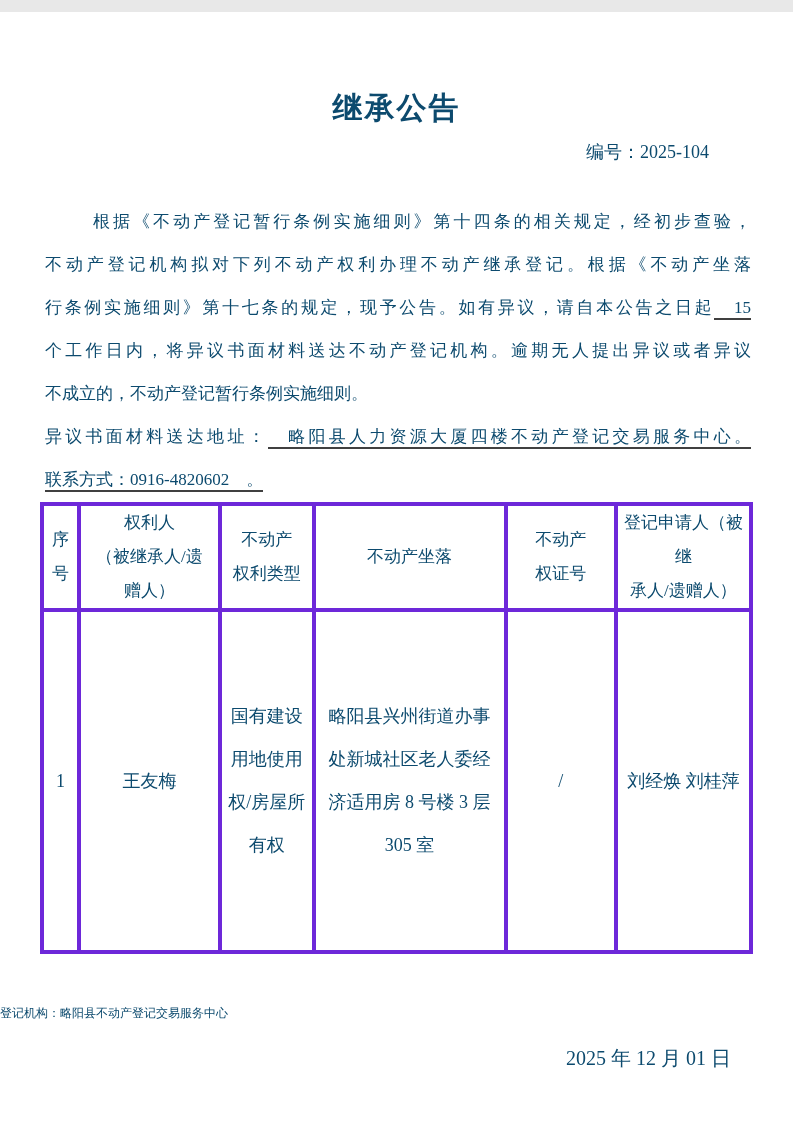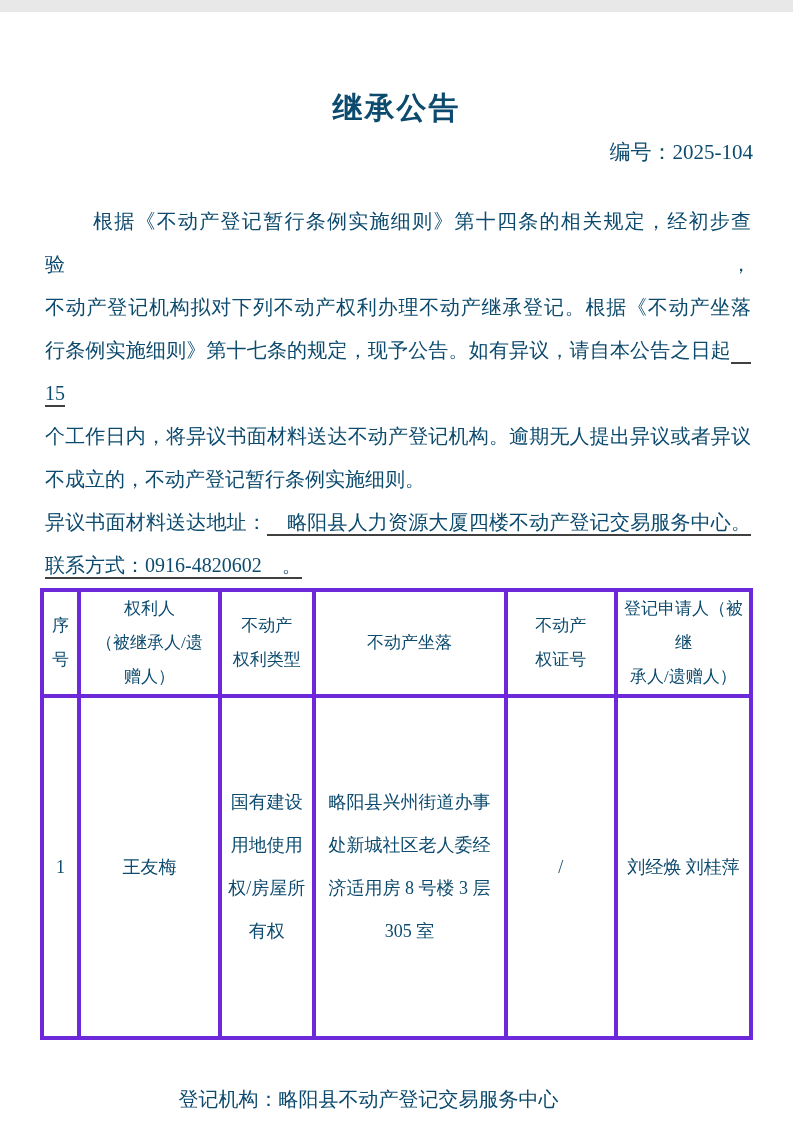--- a/index.html
+++ b/index.html
@@ -17,28 +17,28 @@
   .doc-title {
     padding-top: 78px;
     text-align: center;
     font-size: 30px;
     line-height: 36px;
     font-weight: bold;
     letter-spacing: 2px;
   }
   .doc-number {
     margin-top: 12px;
-    padding-right: 40px;
+    padding-right: 84px;
     text-align: right;
-    font-size: 21px;
+    font-size: 18px;
     line-height: 28px;
   }
   .doc-body {
     margin: 34px 42px 0 45px;
-    font-size: 20px;
+    font-size: 17px;
   }
   .bline {
     line-height: 43px;
     white-space: normal;
   }
   .fill {
     text-align: justify;
     text-align-last: justify;
     text-justify: inter-ideograph;
   }
@@ -59,22 +59,22 @@
     font-weight: normal;
     padding: 0 2px;
   }
   .doc-table thead tr { height: 104px; }
   .doc-table tbody tr { height: 342px; }
   .doc-table th { font-size: 17px; line-height: 34px; }
   .doc-table td { font-size: 18px; line-height: 43px; }
   .footer-agency {
     margin-top: 44px;
     padding-right: 56px;
-    text-align: center;
-    font-size: 20px;
+    text-align: left;
+    font-size: 12px;
     line-height: 30px;
   }
   .footer-date {
     margin-top: 15px;
     padding-right: 62px;
     text-align: right;
     font-size: 20px;
     line-height: 30px;
   }
 </style>

